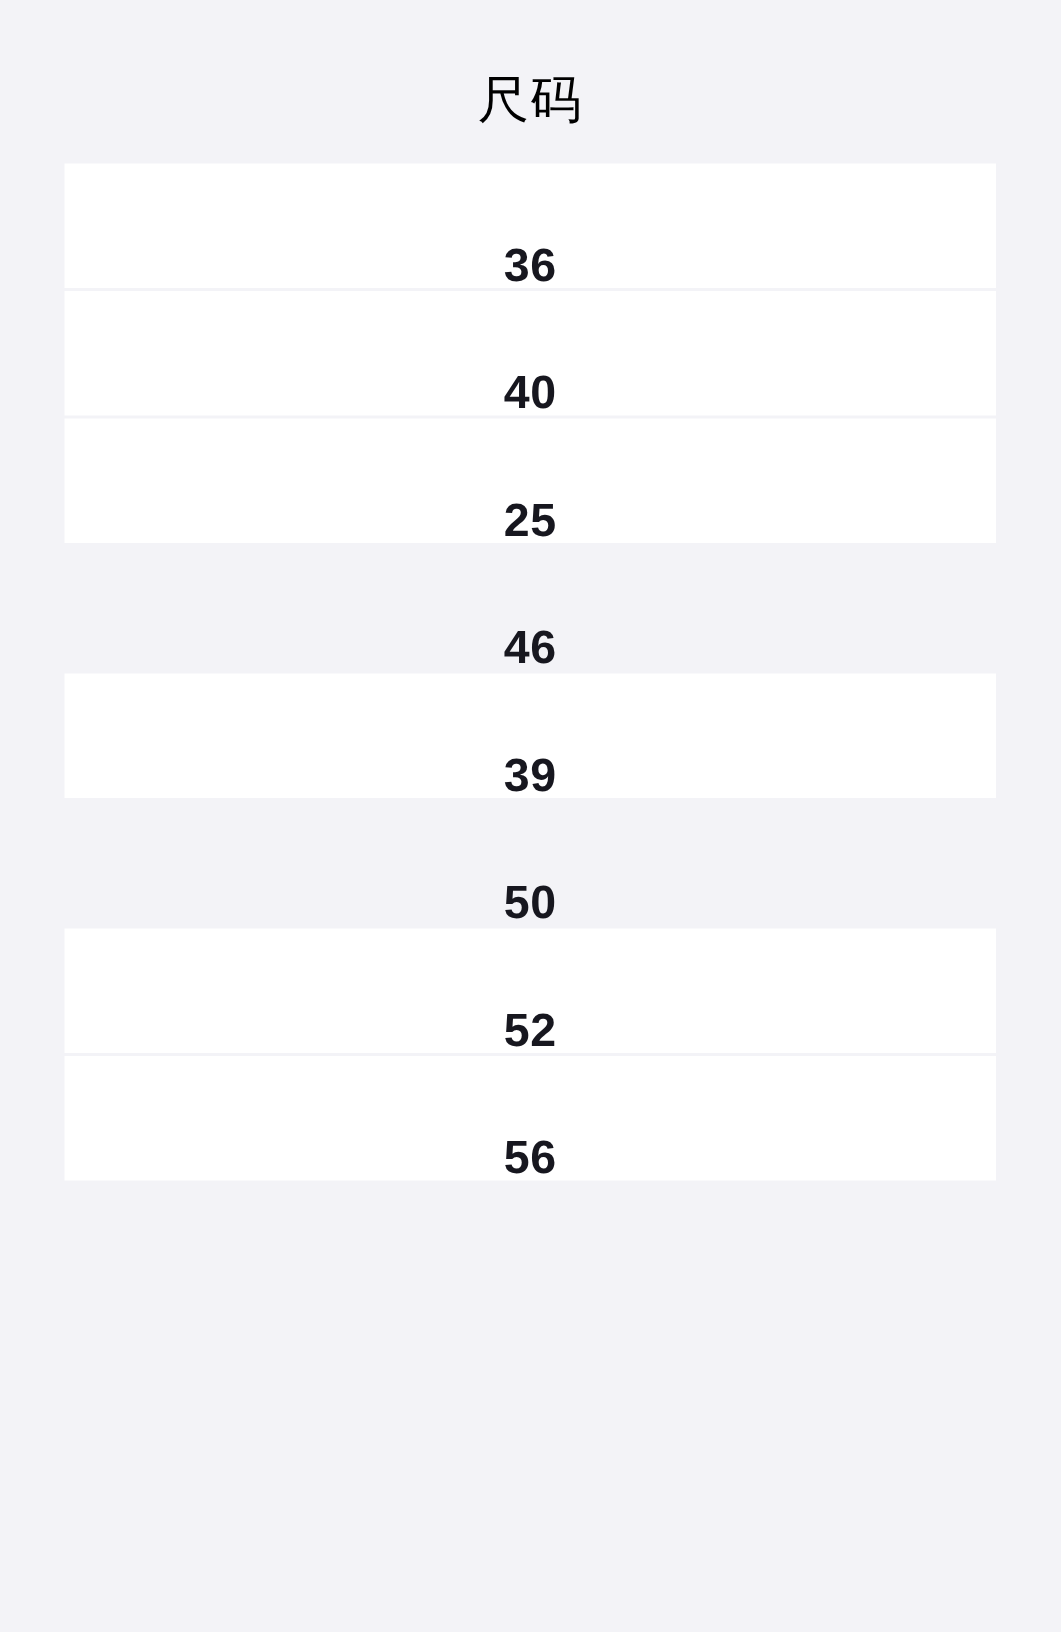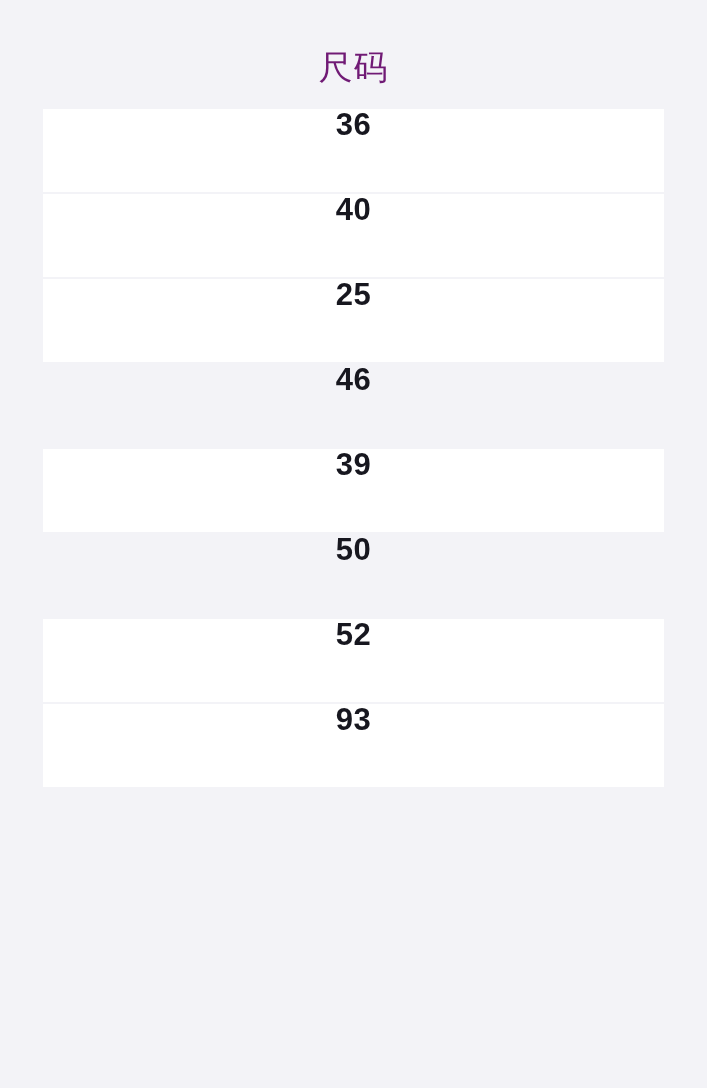--- a/index.html
+++ b/index.html
@@ -17,37 +17,37 @@
     width: 707px;
     height: 1088px;
     background: #f3f3f7;
     box-sizing: border-box;
     position: relative;
   }
   .table-title {
     text-align: center;
     font-size: 34px;
     font-weight: 400;
-    color: #701a75;
+    color: #000000;
     line-height: 1;
     padding-top: 50px;
     padding-bottom: 0;
     letter-spacing: 1px;
   }
   .size-table {
     margin-top: 25px;
     padding: 0 43px;
     box-sizing: border-box;
     width: 707px;
   }
   .size-row {
     width: 621px;
     height: 83px;
     display: flex;
-    align-items: flex-start;
+    align-items: flex-end;
     justify-content: center;
     box-sizing: border-box;
     margin-bottom: 2px;
   }
   .size-row.odd {
     background: #ffffff;
   }
   .size-row.even {
     background: #f3f3f7;
   }
@@ -93,17 +93,17 @@
     <div class="size-row even">
       <span class="size-value">50</span>
     </div>
 
     <div class="size-row odd">
       <span class="size-value">52</span>
     </div>
 
 
     <div class="size-row odd">
-      <span class="size-value">93</span>
+      <span class="size-value">56</span>
     </div>
 
   </div>
 </div>
 
 </body></html>

